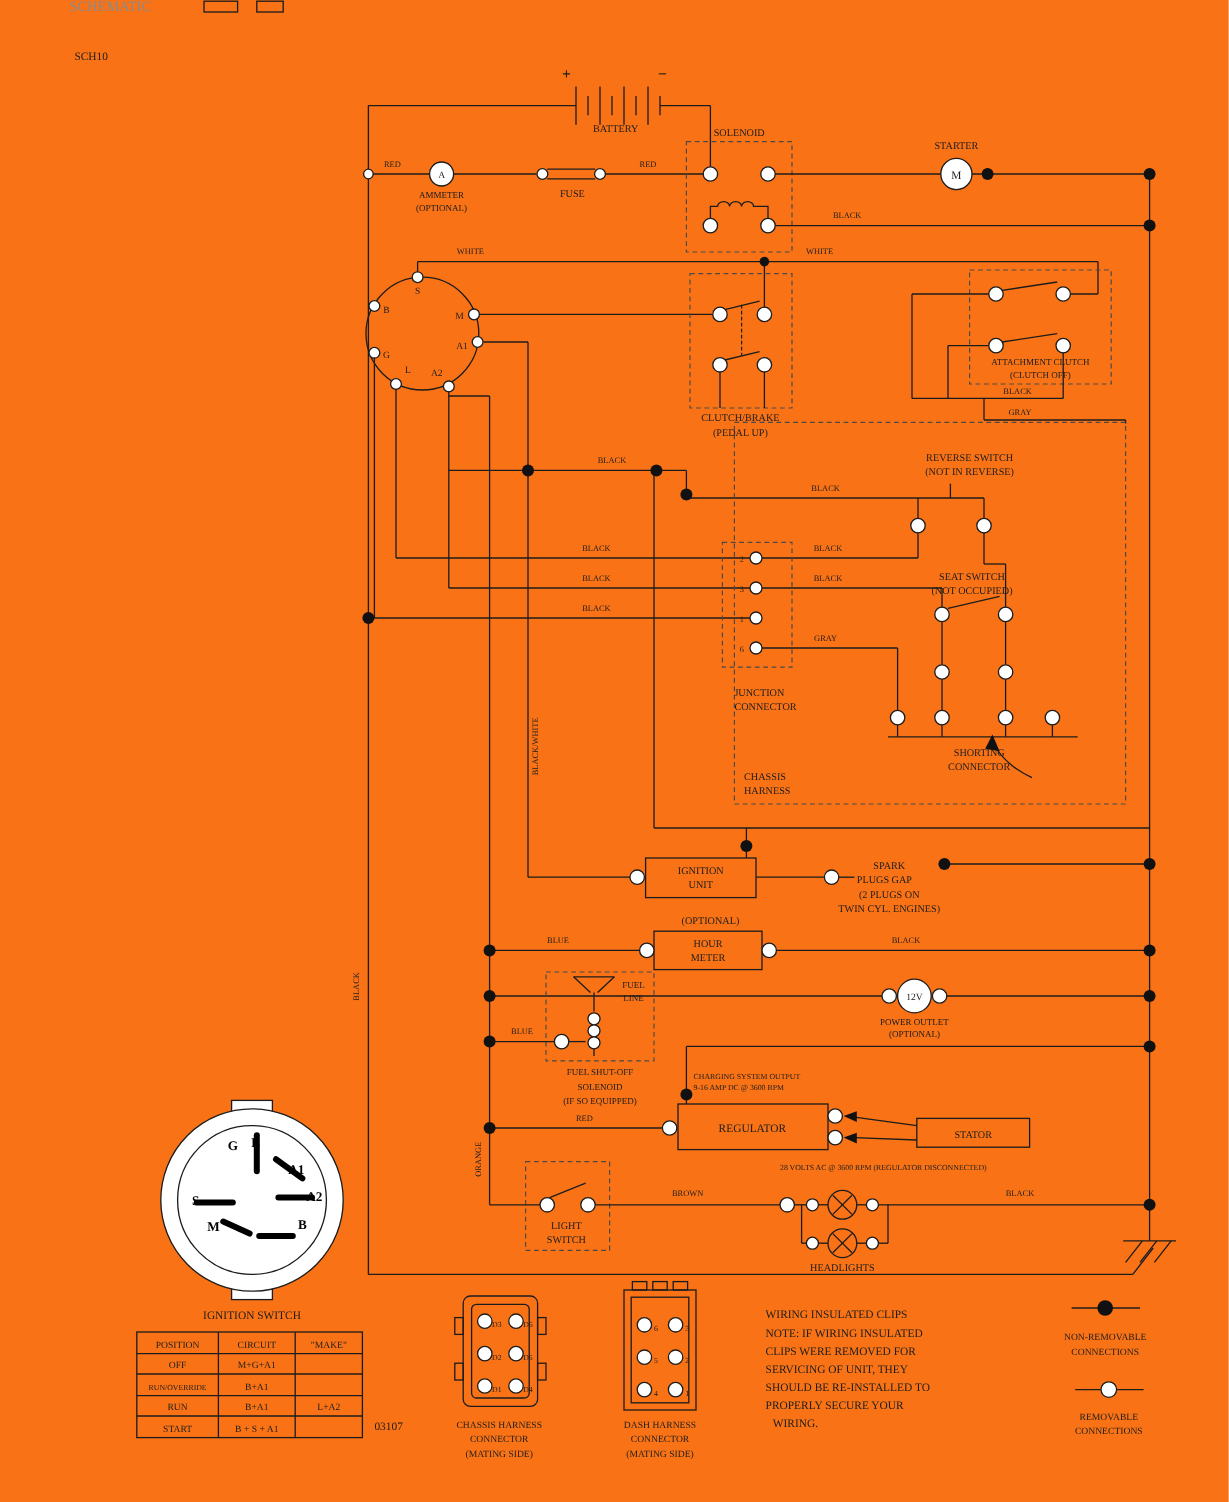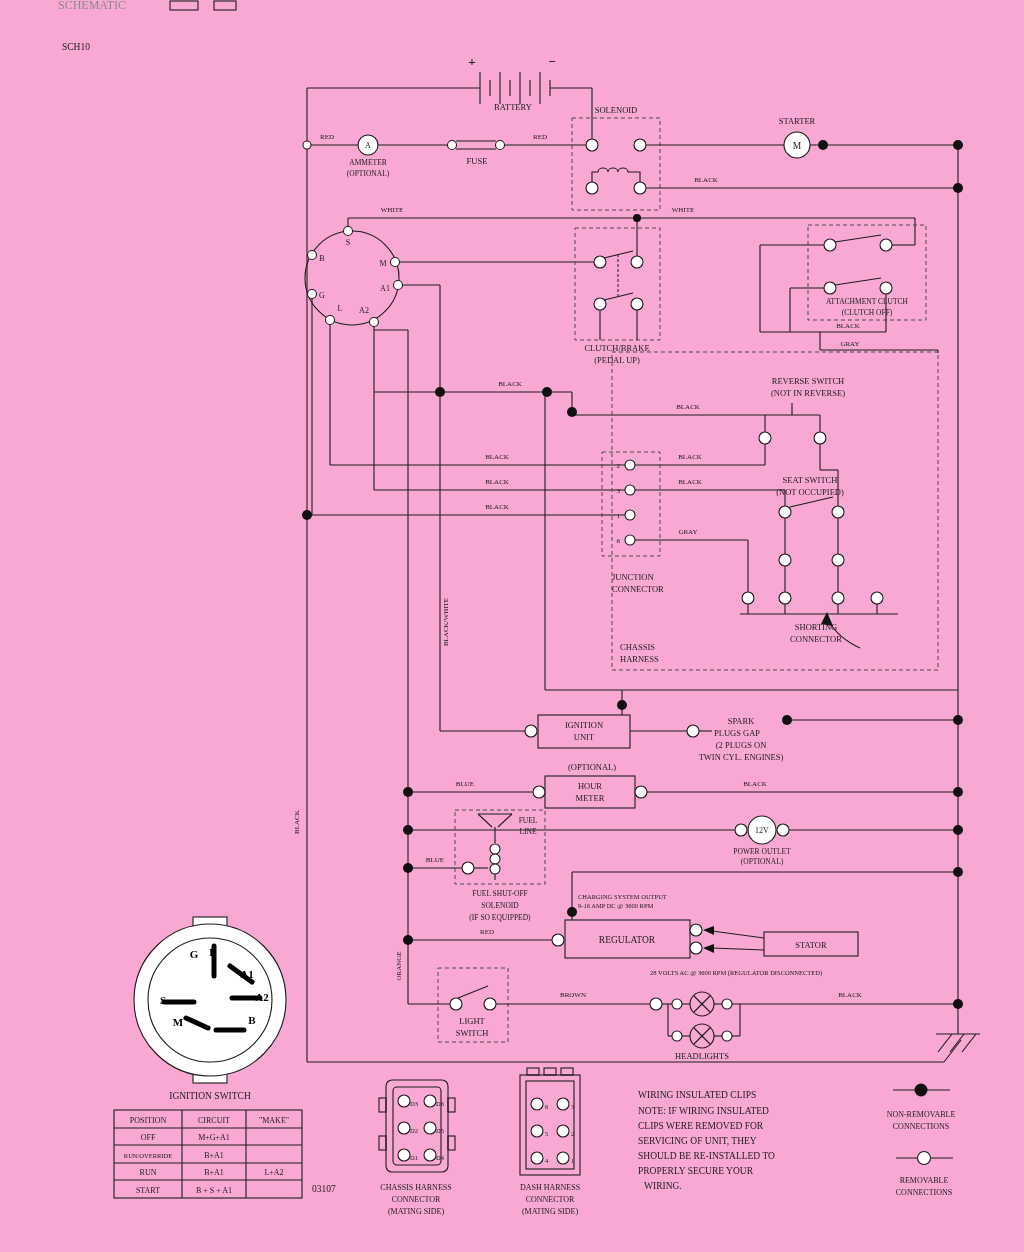--- a/index.html
+++ b/index.html
@@ -1,16 +1,16 @@
 <!DOCTYPE html>
 <html><head>
 <meta charset="utf-8">
 <style>
   html,body{margin:0;padding:0;background:#fff;}
-  #page{position:relative;width:1024px;height:1252px;background:#f9a8d4;overflow:hidden;}
+  #page{position:relative;width:1024px;height:1252px;background:#f97316;overflow:hidden;}
   svg{display:block;}
   svg line, svg path, svg rect, svg circle, svg polyline{stroke:#1c1c1c;fill:none;stroke-width:1.1;}
   .dash{stroke-dasharray:4 3;stroke-width:1;stroke:#4a4a4a;}
   .mech{stroke-dasharray:3 2;stroke-width:1;}
   .dot{fill:#111;stroke:none;}
   .oc{fill:#fff;stroke:#1c1c1c;}
   .arrow{fill:#111;stroke:none;}
   .thick{stroke-width:5;stroke-linecap:round;stroke:#000;}
   text{font-family:"Liberation Serif","DejaVu Serif",serif;font-size:8.5px;fill:#1c1c1c;stroke:none;text-anchor:middle;}
   .w{font-size:7px;}

